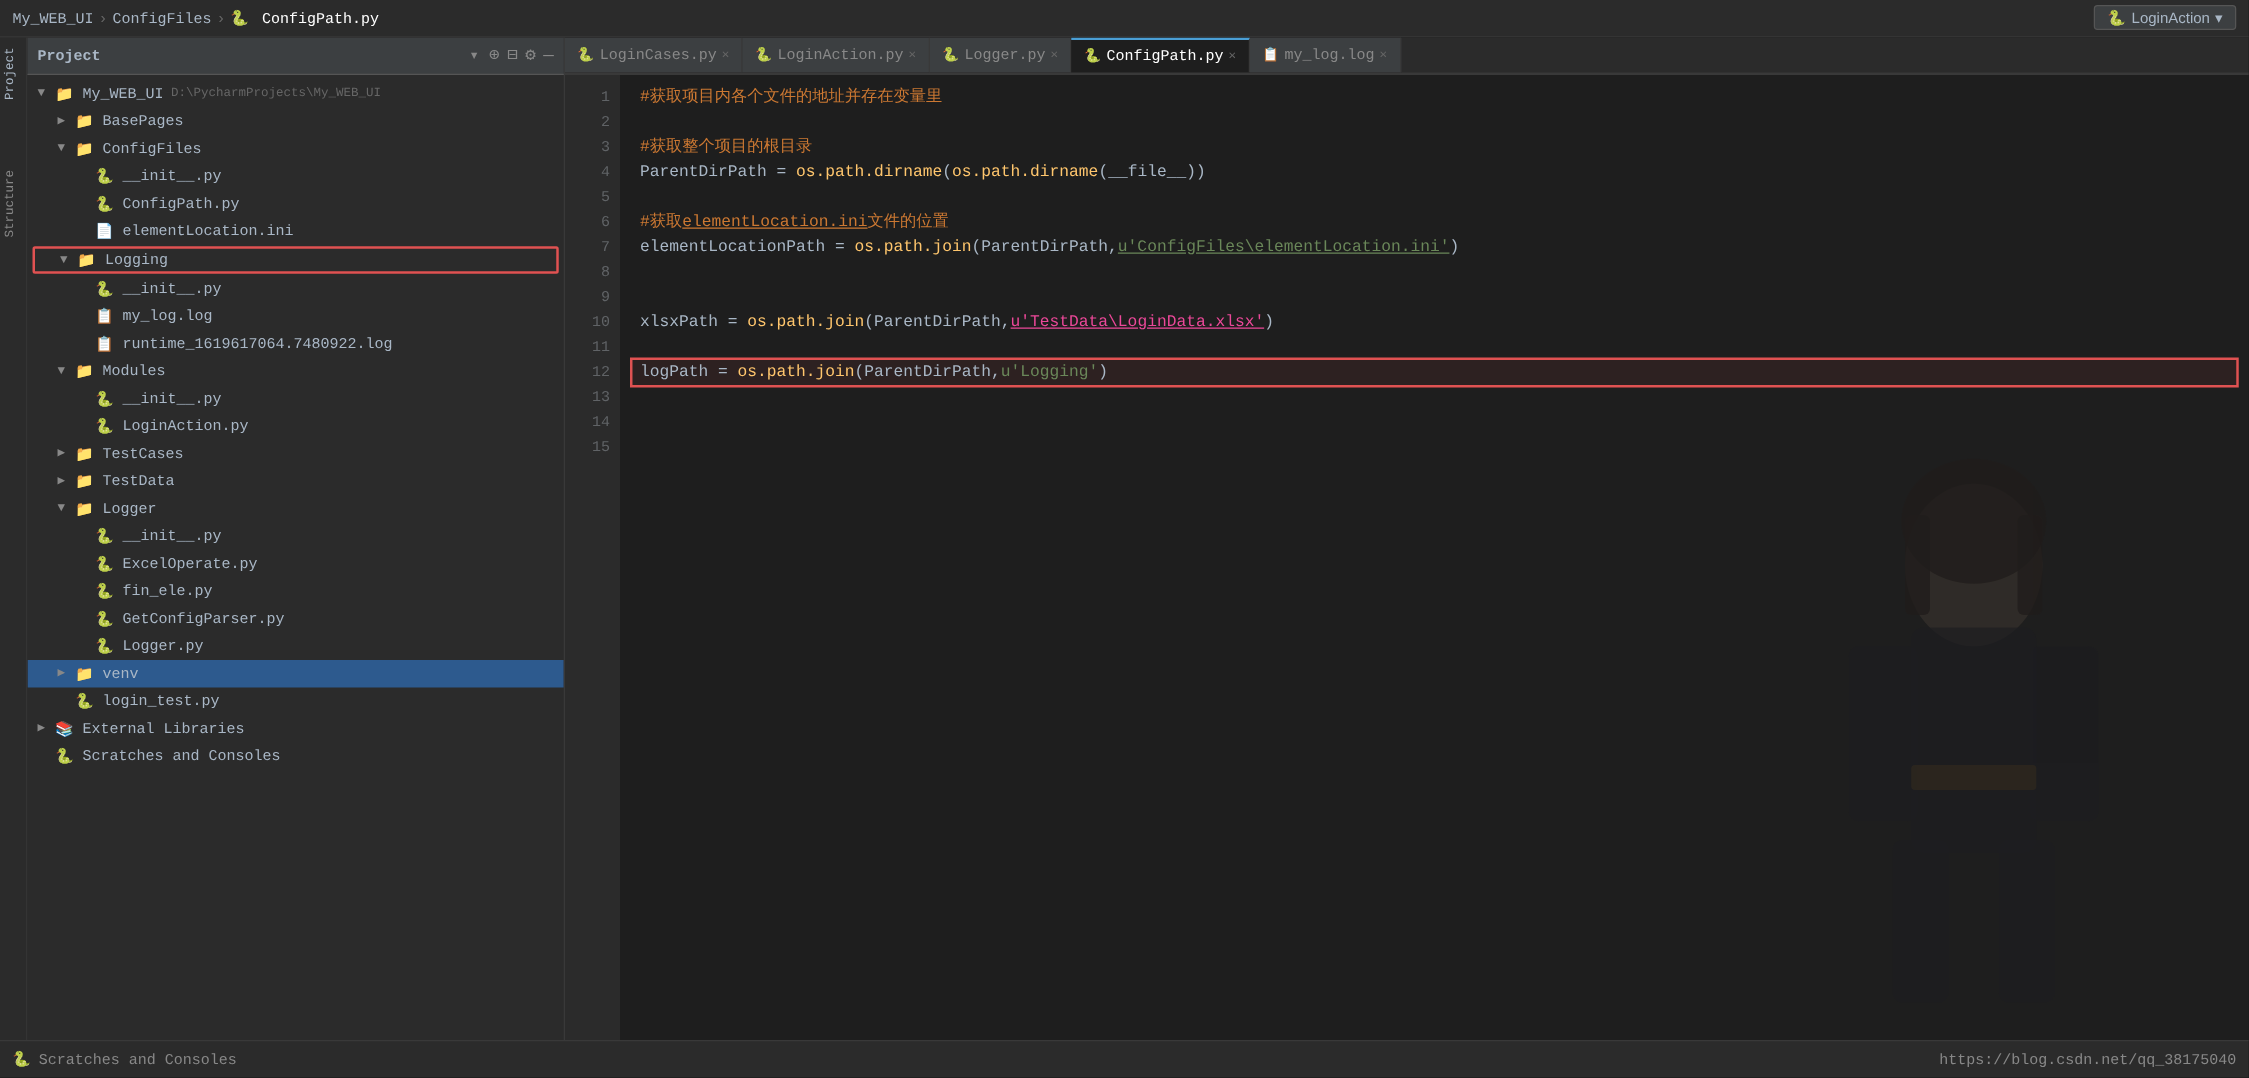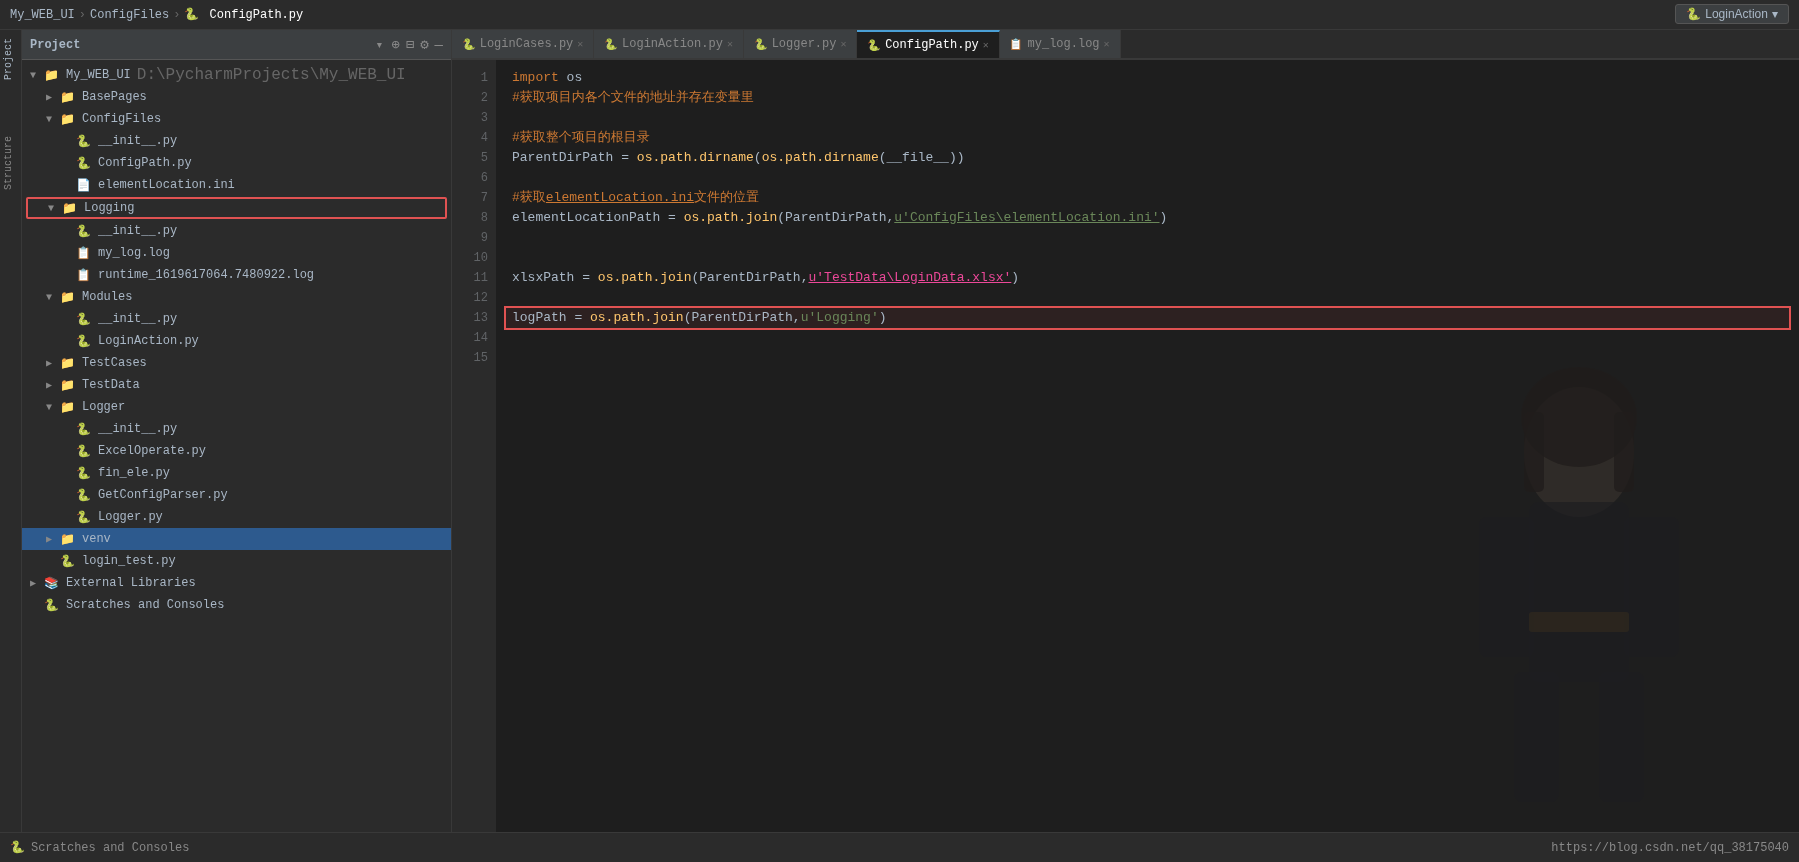--- a/index.html
+++ b/index.html
@@ -119,21 +119,21 @@
       height: 22px;
       padding-left: 8px;
       cursor: pointer;
       white-space: nowrap;
     }
     .tree-item.selected { background: #2d5a8e; }
     .tree-indent { display: inline-block; width: 16px; flex-shrink: 0; }
     .tree-arrow { width: 14px; flex-shrink: 0; color: #888; font-size: 10px; }
     .tree-icon { width: 18px; flex-shrink: 0; font-size: 12px; margin-right: 4px; }
     .tree-label { font-size: 12px; color: #a9b7c6; }
-    .tree-label.path { color: #666; font-size: 16px; margin-left: 6px; }
+    .tree-label.path { color: #666; font-size: 10px; margin-left: 6px; }
 
     
     .editor-area {
       flex: 1;
       display: flex;
       flex-direction: column;
       background: #1e1e1e;
       position: relative;
     }
 
@@ -530,23 +530,20 @@
         <div>9</div>
         <div>10</div>
         <div>11</div>
         <div>12</div>
         <div>13</div>
         <div>14</div>
         <div>15</div>
       </div>
       <div class="code-content">
 
-        <div class="code-line">
-          <span class="kw">import</span><span class="var"> os</span>
-        </div>
 
         <div class="code-line">
           <span style="color:#cc7832;">#获取项目内各个文件的地址并存在变量里</span>
         </div>
 
         <div class="code-line"></div>
 
         <div class="code-line">
           <span style="color:#cc7832;">#获取整个项目的根目录</span>
         </div>

